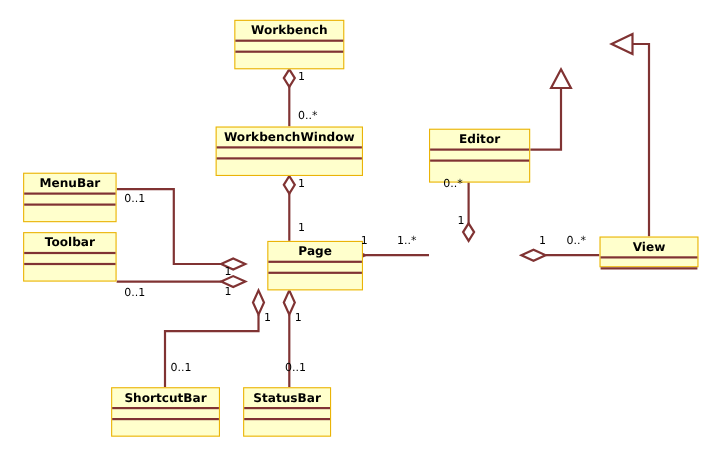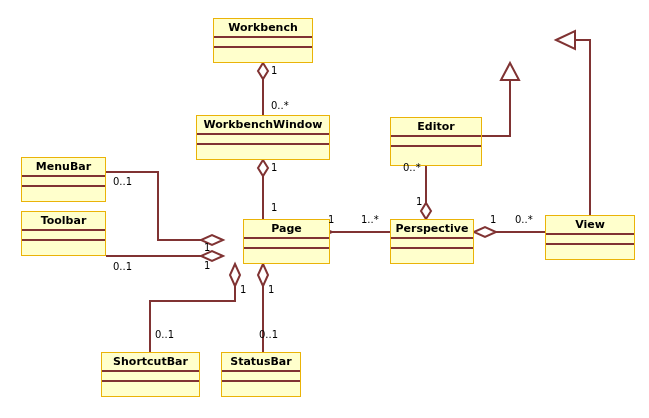--- a/index.html
+++ b/index.html
@@ -165,27 +165,22 @@
     <div class="cls-attrs"></div>
     <div class="cls-ops"></div>
   </div>
 
   <div class="uml-class" style="left:223px; top:219px; width:87px; height:45px;margin-left:20px;">
     <div class="cls-name">Page</div>
     <div class="cls-attrs"></div>
     <div class="cls-ops"></div>
   </div>
 
-  <div class="uml-class" style="left:390px; top:219px; width:84px; height:45px;">
-    <div class="cls-name">Perspective</div>
-    <div class="cls-attrs"></div>
-    <div class="cls-ops"></div>
-  </div>
-
-  <div class="uml-class" style="left:545px; top:215px; width:90px; height:45px;">
+
+  <div class="uml-class" style="left:545px; top:215px; width:90px; height:28px;">
     <div class="cls-name">View</div>
     <div class="cls-attrs"></div>
     <div class="cls-ops"></div>
   </div>
 
   <div class="uml-class" style="left:221px; top:352px; width:80px; height:45px;">
     <div class="cls-name">StatusBar</div>
     <div class="cls-attrs"></div>
     <div class="cls-ops"></div>
   </div>

